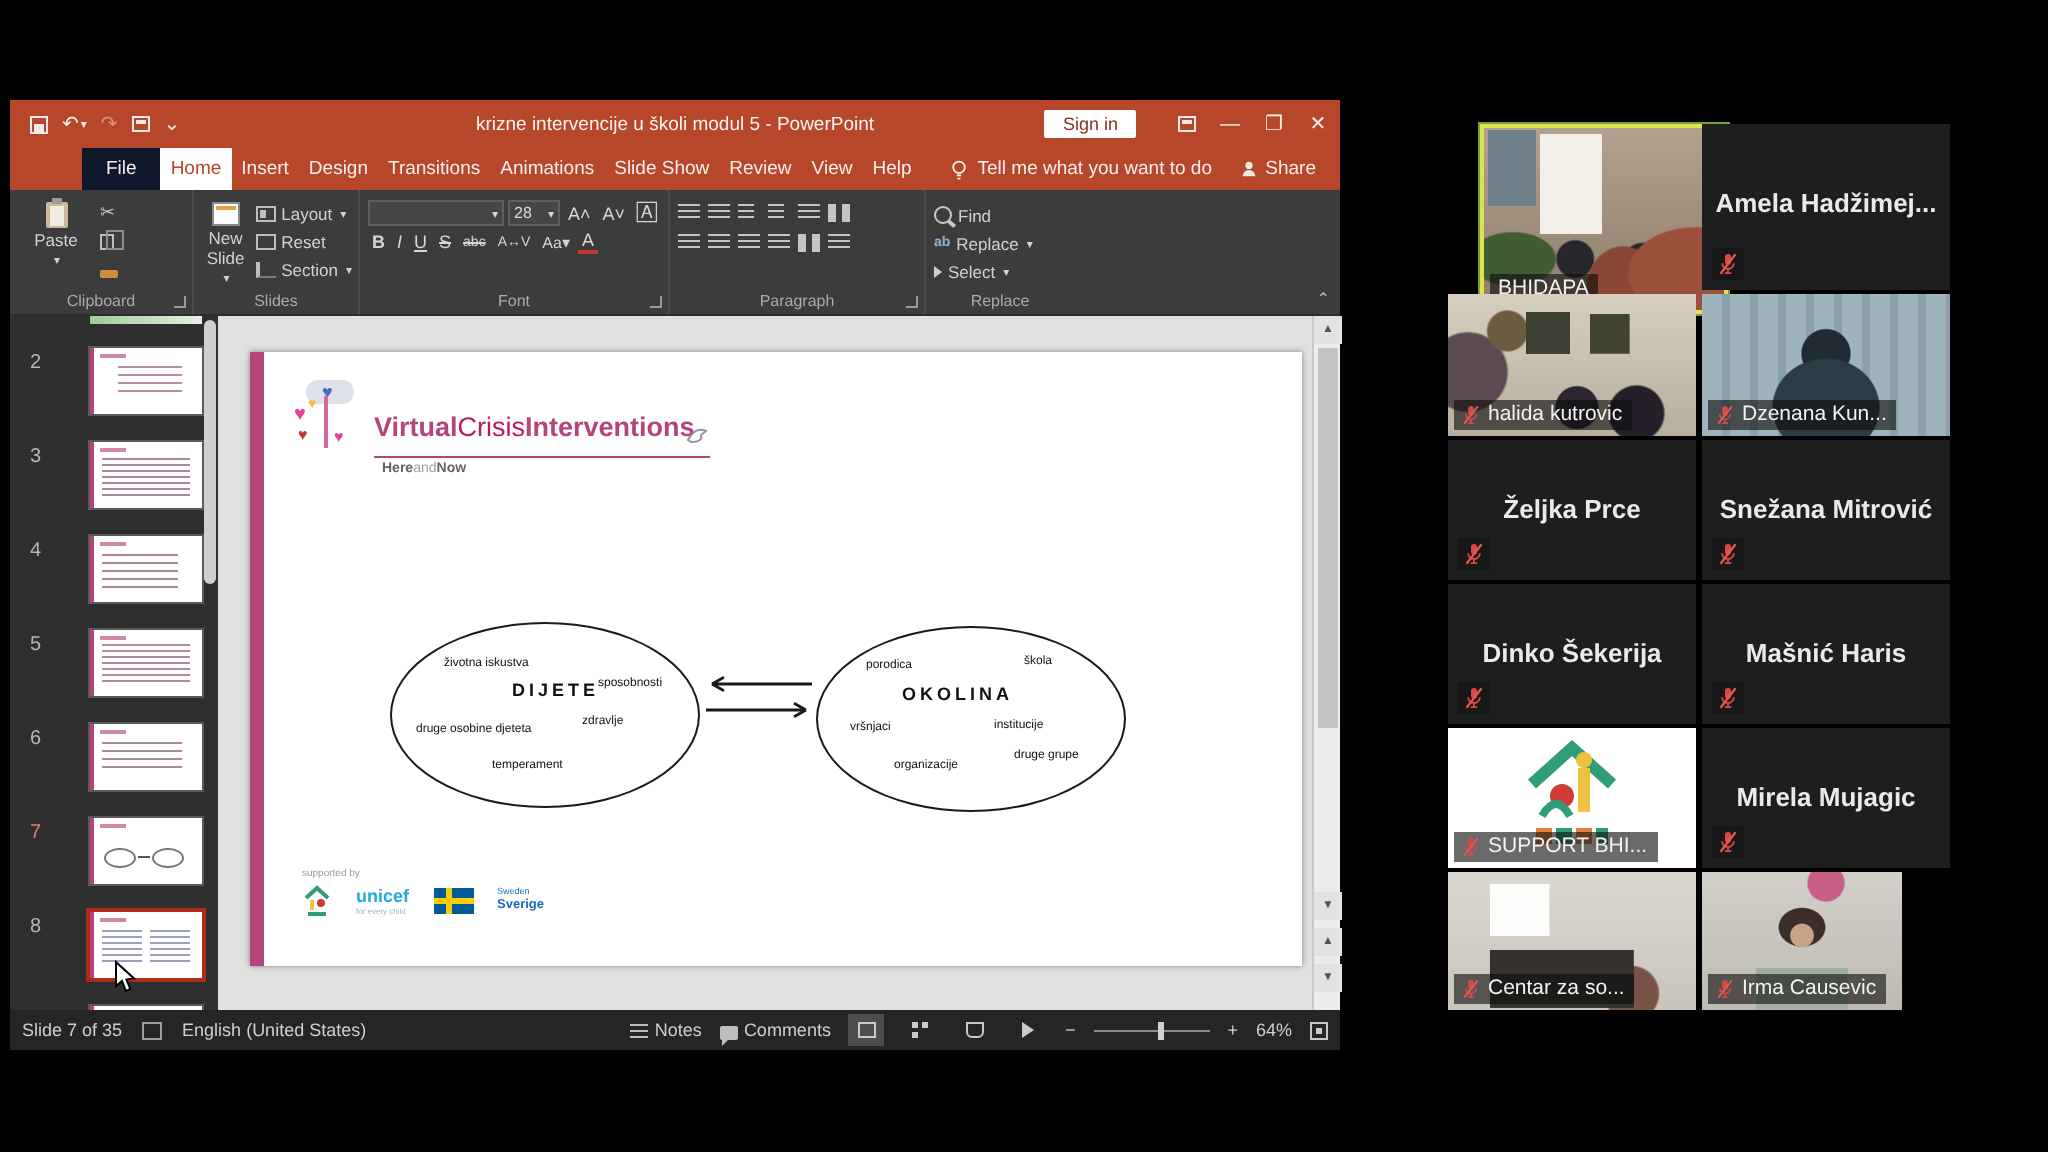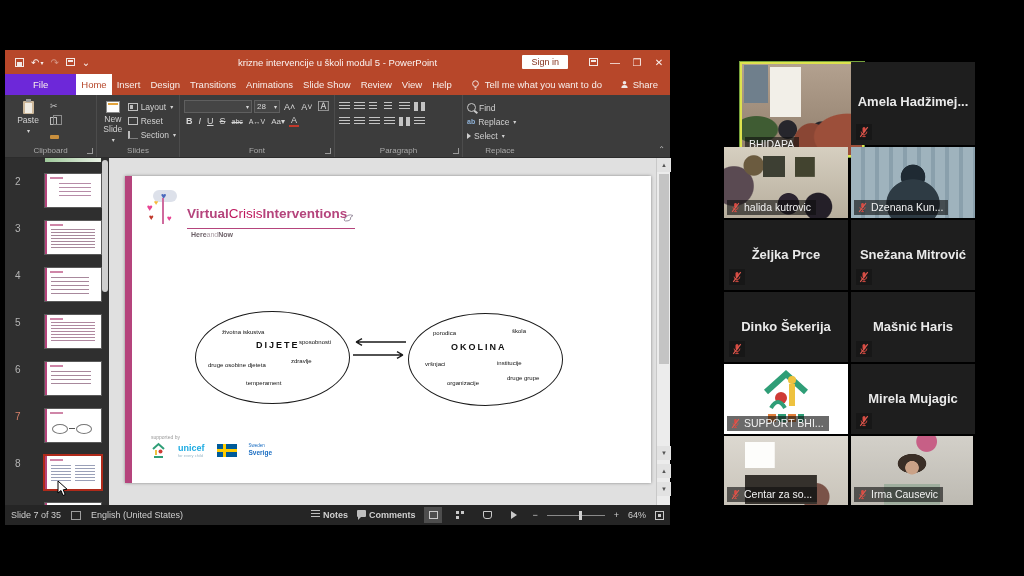--- a/index.html
+++ b/index.html
@@ -20,21 +20,21 @@
   .tb-title{position:absolute;left:0;right:0;text-align:center;font-size:9.5px;color:#fbf4f2;pointer-events:none;}
   .tb-right{margin-left:auto;display:flex;align-items:center;height:100%;}
   .signin{background:#fff;color:#84321d;border:none;font-size:9px;padding:2px 9px;margin-right:14px;border-radius:1px;}
   .winbtn{width:22px;height:100%;display:flex;align-items:center;justify-content:center;font-size:10px;color:#fbf1ee;}
   .i-ribopt{width:9px;height:8px;border:1px solid #f3e9e6;position:relative;}
   .i-ribopt::after{content:"";position:absolute;left:1px;top:1px;width:5px;height:2px;background:#f3e9e6;}
 
   
   .menubar{position:relative;height:21px;background:#b7472a;display:flex;align-items:stretch;color:#f8efec;font-size:9.5px;}
   .mtab{display:flex;align-items:center;padding:0 5px;}
-  .mtab.file{background:#6d28d9;padding:0 28px;}
+  .mtab.file{background:#0f172a;padding:0 12px;margin-left:36px;}
   .mtab.active{background:#fff;color:#b7472a;}
   .tellme{display:flex;align-items:center;gap:5px;margin-left:14px;}
   .mshare{margin-left:auto;display:flex;align-items:center;gap:4px;padding-right:12px;}
 
   
   .ribbon{position:relative;height:63px;background:#3c3c3c;border-bottom:1px solid #2c2c2c;display:flex;color:#d2d2d2;}
   .rgroup{position:relative;border-right:1px solid #4c4c4c;display:flex;flex-direction:column;}
   .rbody{flex:1;display:flex;align-items:flex-start;padding:4px 3px 0 4px;gap:3px;}
   .rlabel{height:13px;font-size:8px;color:#aaa;display:flex;align-items:center;justify-content:center;position:relative;}
   .dlaunch{position:absolute;right:3px;bottom:3px;width:6px;height:6px;border-right:1px solid #9a9a9a;border-bottom:1px solid #9a9a9a;}
@@ -141,21 +141,21 @@
 
   
   .vscroll{position:absolute;right:0;top:0;width:14px;height:100%;background:#ececec;border-left:1px solid #c8c8c8;}
   .vs-btn{position:absolute;left:0;width:14px;height:14px;display:flex;align-items:center;justify-content:center;font-size:6px;color:#555;background:#e2e2e2;}
   .vs-thumb{position:absolute;left:2px;top:16px;width:10px;height:190px;background:#c4c4c4;}
 
   
   .statusbar{height:20px;background:#252525;display:flex;align-items:center;color:#cfcfcf;font-size:9px;padding:0 6px;gap:10px;}
   .sb-ico{width:10px;height:9px;border:1px solid #9d9d9d;}
   .sb-right{margin-left:auto;display:flex;align-items:center;gap:9px;}
-  .sb-item{display:flex;align-items:flex-start;gap:3px;font-weight:bold;}
+  .sb-item{display:flex;align-items:flex-end;gap:3px;}
   .i-notes{width:9px;height:8px;background:repeating-linear-gradient(#bdbdbd 0 1px,transparent 1px 3px);}
   .i-comm{width:9px;height:7px;background:#bdbdbd;border-radius:1px;position:relative;}
   .i-comm::after{content:"";position:absolute;left:1px;bottom:-3px;border-left:3px solid #bdbdbd;border-bottom:3px solid transparent;}
   .vbtn{width:18px;height:16px;display:flex;align-items:center;justify-content:center;}
   .vbtn.on{background:#4d4d4d;}
   .vb{width:9px;height:8px;border:1px solid #c9c9c9;}
   .vb.grid{background:
     linear-gradient(#c9c9c9,#c9c9c9) 0 0/3px 3px no-repeat,
     linear-gradient(#c9c9c9,#c9c9c9) 5px 0/3px 3px no-repeat,
     linear-gradient(#c9c9c9,#c9c9c9) 0 5px/3px 3px no-repeat;border:none;}
@@ -726,21 +726,21 @@
           <svg width="9" height="11" viewBox="0 0 12 14">
             <rect x="4.2" y="1" width="3.6" height="6.5" rx="1.8" fill="#d84b42"></rect>
             <path d="M2.5 6.5a3.5 3.5 0 0 0 7 0" fill="none" stroke="#d84b42" stroke-width="1.1"></path>
             <path d="M6 10v2.5M4 12.5h4" stroke="#d84b42" stroke-width="1.1"></path>
             <path d="M1.5 12.8 10.5 1.2" stroke="#e05a50" stroke-width="1.4"></path>
           </svg>
           <span>Centar za so...</span>
         </span>
     </div>
 
-    <div class="tile video" style="left:851px;top:436px;width:122px;height:69px">
+    <div class="tile video" style="left:851px;top:436px;width:100px;height:69px">
       <div class="scene sc-irma"></div>
       <span class="chip">
           <svg width="9" height="11" viewBox="0 0 12 14">
             <rect x="4.2" y="1" width="3.6" height="6.5" rx="1.8" fill="#d84b42"></rect>
             <path d="M2.5 6.5a3.5 3.5 0 0 0 7 0" fill="none" stroke="#d84b42" stroke-width="1.1"></path>
             <path d="M6 10v2.5M4 12.5h4" stroke="#d84b42" stroke-width="1.1"></path>
             <path d="M1.5 12.8 10.5 1.2" stroke="#e05a50" stroke-width="1.4"></path>
           </svg>
           <span>Irma Causevic</span>
         </span>

